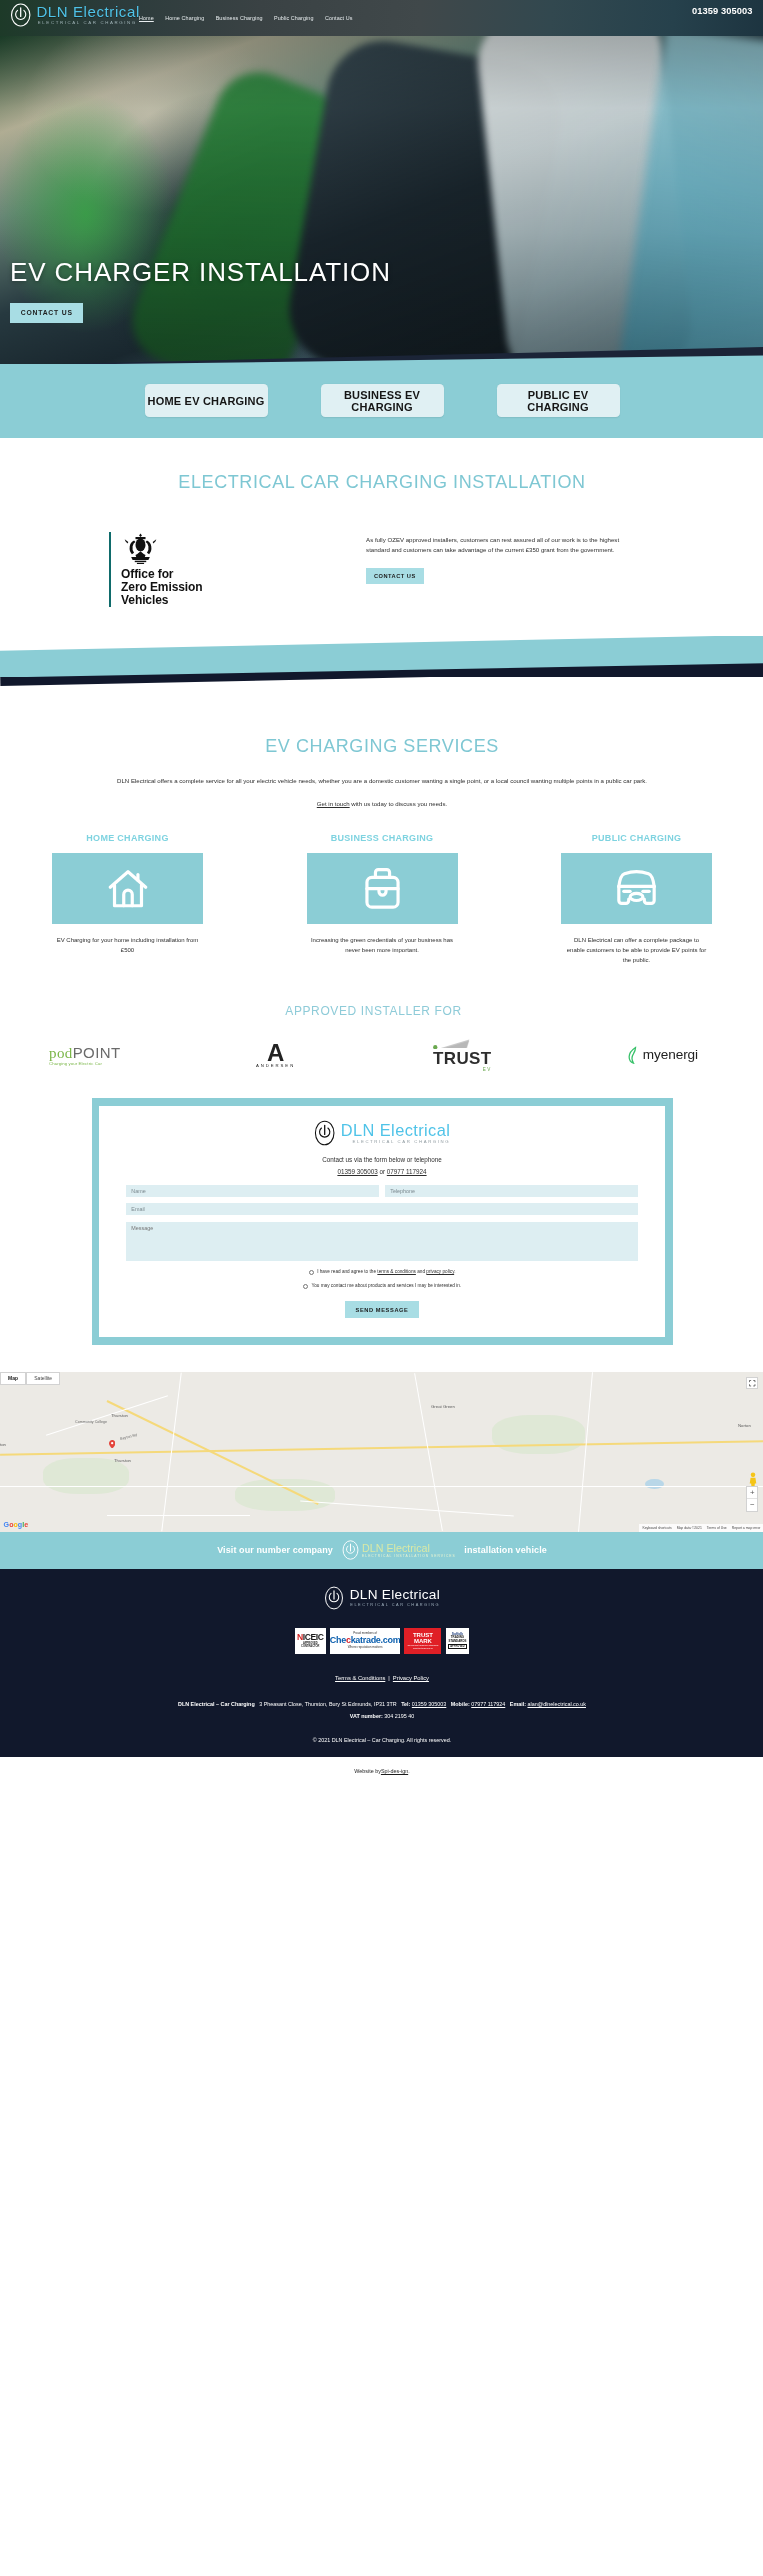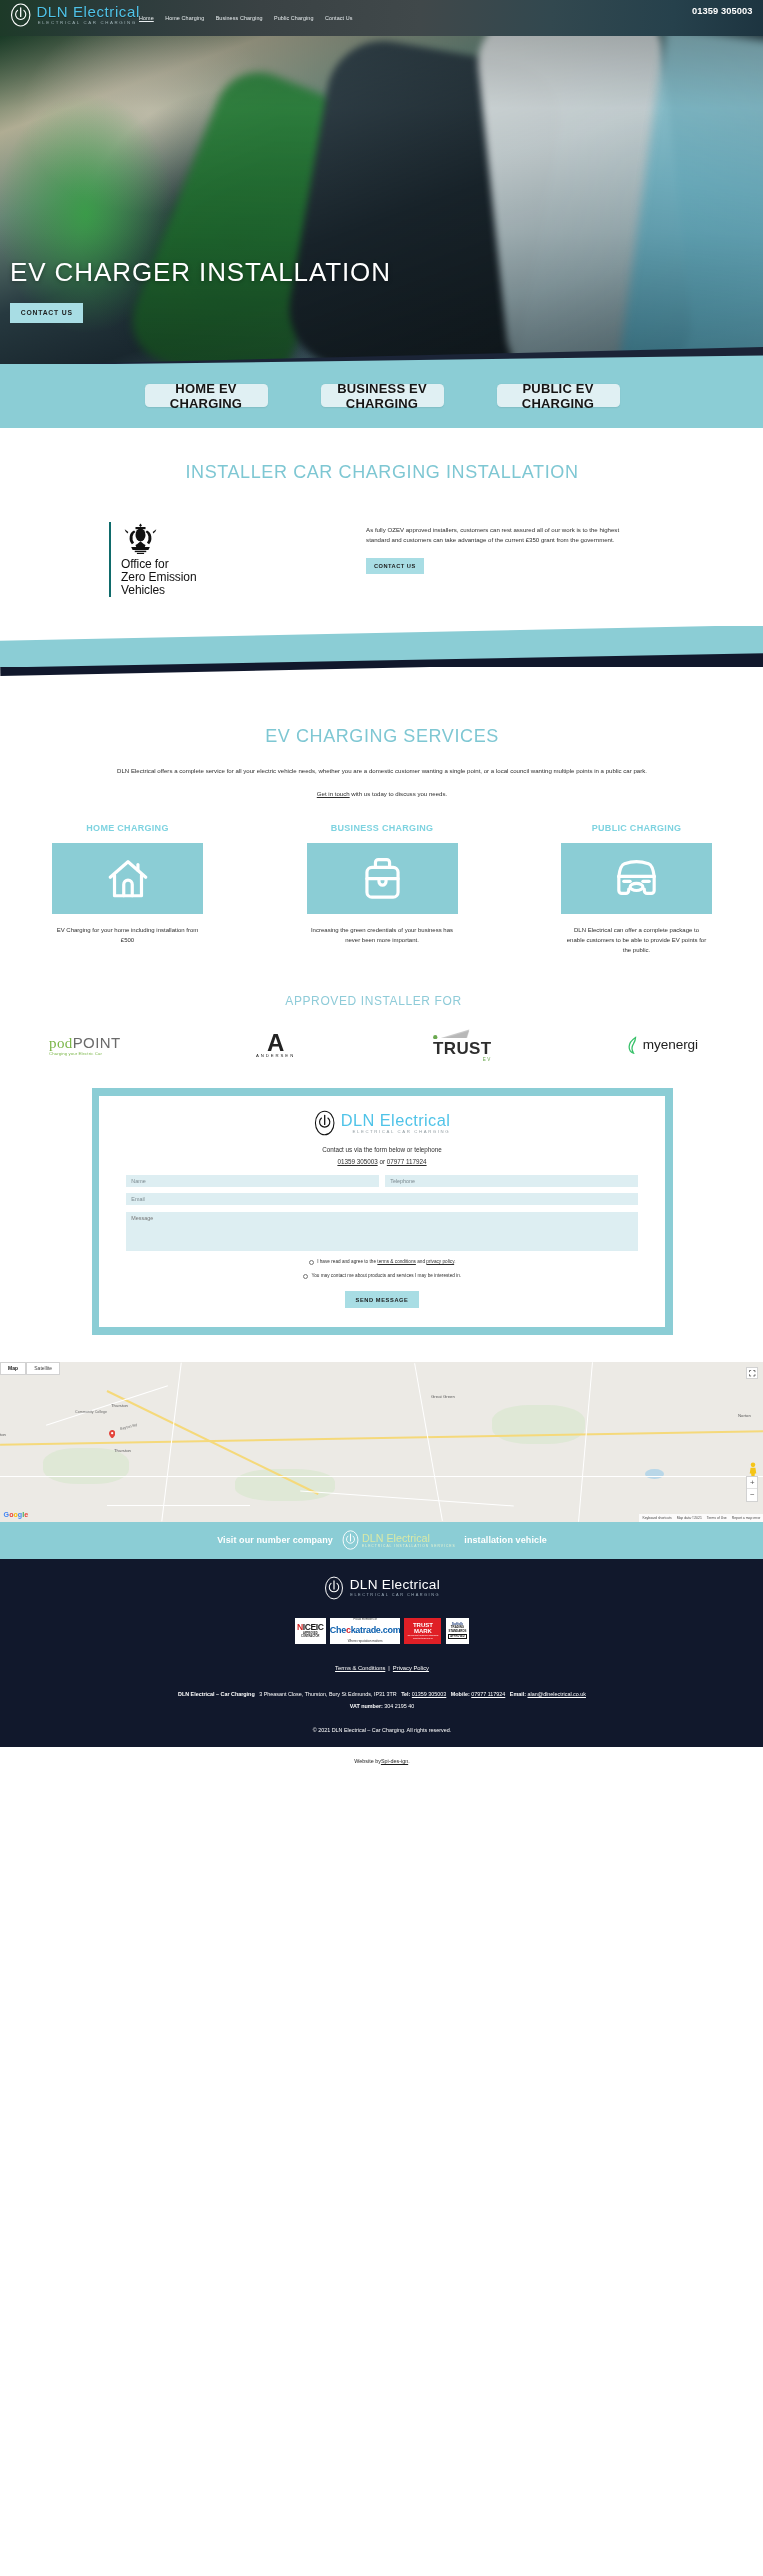--- a/index.html
+++ b/index.html
@@ -172,26 +172,26 @@
   }
   .quickbar-inner {
     display: flex;
     justify-content: center;
     gap: 53px;
   }
   .qbtn {
     background: #e0f0f3;
     border-radius: 4.3px;
     width: 123px;
-    height: 23px;
+    height: 33px;
     display: flex;
     align-items: center;
     justify-content: center;
     color: #151515;
-    font-size: 13px;
+    font-size: 11px;
     font-weight: bold;
     letter-spacing: 0.2px;
     cursor: pointer;
     border: none;
     font-family: "Liberation Sans", sans-serif;
     box-shadow: 0 0.7px 1.4px rgba(0,0,0,.08);
   }
 
   
   .ozev-section {
@@ -217,21 +217,21 @@
   .ozev-logo {
     border-left: 2.9px solid #0f6b6b;
     padding-left: 10px;
     width: 214px;
   }
   .crest { width: 39px; height: 33px; display:block; margin-bottom: 2.9px;}
   .ozev-logo-text {
     font-size: 12px;
     line-height: 13px;
     color: #111;
-    font-weight: 400;
+    font-weight: 700;
     letter-spacing: -0.1px;
   }
   .ozev-copy { width: 257px; padding-top: 2.9px; }
   .ozev-copy p {
     font-size: 6.1px;
     line-height: 10px;
     color: #2e2e2e;
   }
   .btn-contact-sm {
     display: inline-block;
@@ -460,21 +460,21 @@
   .sister-sub { color:#eaf4d2; font-size: 3.3px; letter-spacing: 1px; }
 
   
   .footer { width:764px; background:#11182c; padding: 17px 0 14.3px 0; }
   .footer-logo { display:flex; align-items:center; justify-content:center; gap:5.7px; }
   .footer-logo-name { color:#ffffff; font-size: 13.6px; font-weight: 300; letter-spacing: 0.3px; line-height:13.6px;}
   .footer-logo-sub { color:#9fb0bd; font-size: 3.9px; letter-spacing: 1.5px; }
   .accreds { display:flex; justify-content:center; align-items:center; gap: 4.3px; margin-top: 18px; }
   .acc { background:#fff; height: 26px; display:flex; align-items:center; justify-content:center; overflow:hidden; }
   .acc-niceic { width: 31px; flex-direction:column; padding:0.7px 0; }
-  .acc-check { width: 70px; flex-direction:column;justify-content:space-between; }
+  .acc-check { width: 70px; flex-direction:column; }
   .acc-trust { width: 37px; }
   .acc-suffolk { width: 23.5px; flex-direction:column; }
   .niceic-top { font-size:8.6px; font-weight:800; color:#1a1a1a; line-height:8.6px; letter-spacing:-0.4px;}
   .niceic-red { color:#d32323; }
   .niceic-bot { font-size:2.6px; font-weight:700; color:#1a1a1a; line-height:3.3px; text-align:center;}
   .check-top { font-size:2.9px; color:#333; line-height:3.6px;}
   .check-mid { font-size:9px; font-weight:800; line-height:9.3px; letter-spacing:-0.3px;}
   .check-c { color:#0b5fae; } .check-k { color:#d4202a; } .check-com { color:#0b5fae; }
   .check-bot { font-size:3.1px; color:#333; line-height:4.3px;}
   .trust-box { background:#e01f26; width:37px; height:26px; display:flex; flex-direction:column; align-items:center; justify-content:center;}
@@ -549,21 +549,21 @@
 
   <div class="quickbar">
     <div class="quickbar-inner">
       <button class="qbtn">HOME EV CHARGING</button>
       <button class="qbtn">BUSINESS EV CHARGING</button>
       <button class="qbtn">PUBLIC EV CHARGING</button>
     </div>
   </div>
 
   <div class="ozev-section">
-    <h2 class="section-title">INSTALLER CAR CHARGING INSTALLATION</h2>
+    <h2 class="section-title">ELECTRICAL CAR CHARGING INSTALLATION</h2>
     <div class="ozev-body">
       <div class="ozev-logo">
         <svg class="crest" viewBox="0 0 54 46">
           <g fill="#111">
             <path d="M27 2 l2 3 -2 2 -2-2z"></path>
             <path d="M20 7 h14 v3 h-14z"></path>
             <ellipse cx="27" cy="18" rx="7" ry="9"></ellipse>
             <path d="M27 27 q-4 4 -7 5 l1 3 h12 l1-3 q-3-1 -7-5z"></path>
             <path d="M18 12 q-5 2 -6 8 q-1 7 3 11 l3 -2 q-3 -4 -2 -9 q1 -5 4 -6z"></path>
             <path d="M36 12 q5 2 6 8 q1 7 -3 11 l-3 -2 q3 -4 2 -9 q-1 -5 -4 -6z"></path>

